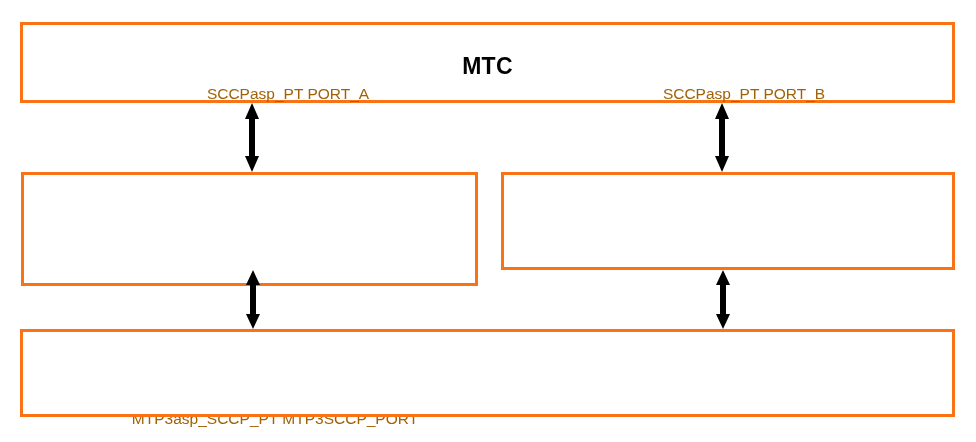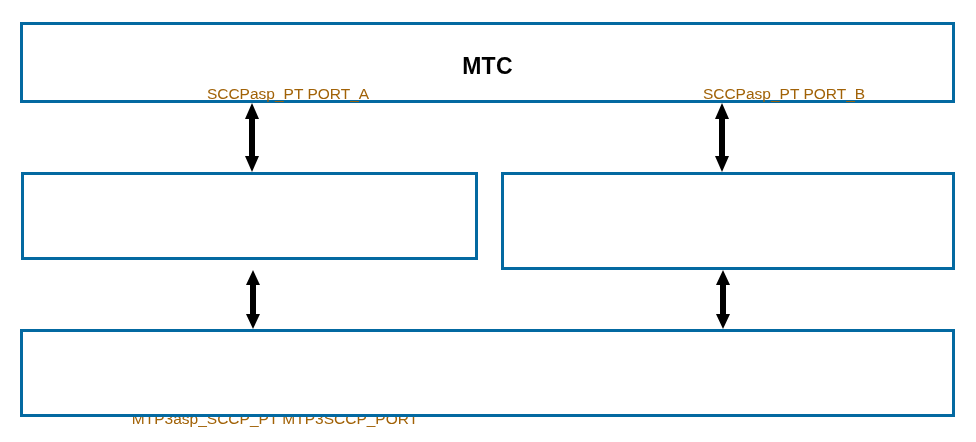--- a/index.html
+++ b/index.html
@@ -11,21 +11,21 @@
     position: relative;
     width: 976px;
     height: 442px;
     background: #ffffff;
     font-family: "Liberation Sans", sans-serif;
     overflow: hidden;
   }
   .node-box {
     position: absolute;
     box-sizing: border-box;
-    border: 3px solid #0369a1;
+    border: 3px solid #f97316;
     background: #ffffff;
   }
   .title {
     position: absolute;
     left: 0;
     width: 100%;
     text-align: center;
     font-weight: bold;
     color: #000000;
     white-space: nowrap;
@@ -42,24 +42,24 @@
     position: absolute;
   }
   .arrow svg {
     display: block;
   }
 
   
   #box-mtc     { left: 20px;  top: 22px;  width: 935px; height: 81px; }
   #mtc-title   { top: 28px;   font-size: 23px; letter-spacing: 0.3px; }
   #mtc-port-a  { left: 265px; top: 60px;  font-size: 15.5px; }
-  #mtc-port-b  { left: 721px; top: 60px;  font-size: 15.5px; margin-left: 40px; }
+  #mtc-port-b  { left: 721px; top: 60px;  font-size: 15.5px; }
 
   
-  #box-sccp-a      { left: 21px;  top: 172px; width: 457px; height: 88px; }
+  #box-sccp-a      { left: 21px;  top: 172px; width: 457px; height: 114px; }
   #sccp-a-port-top { left: 250px; top: 181px; font-size: 15.5px; }
   #sccp-a-title    { top: 204px;  font-size: 21px; }
   #sccp-a-port-bot { left: 251px; top: 235px; font-size: 15.5px; }
 
   
   #box-sccp-b      { left: 501px; top: 172px; width: 454px; height: 98px; }
   #sccp-b-title    { top: 204px;  font-size: 21px; }
 
   
   #box-mtp3sim      { left: 20px;  top: 329px; width: 935px; height: 88px; }

